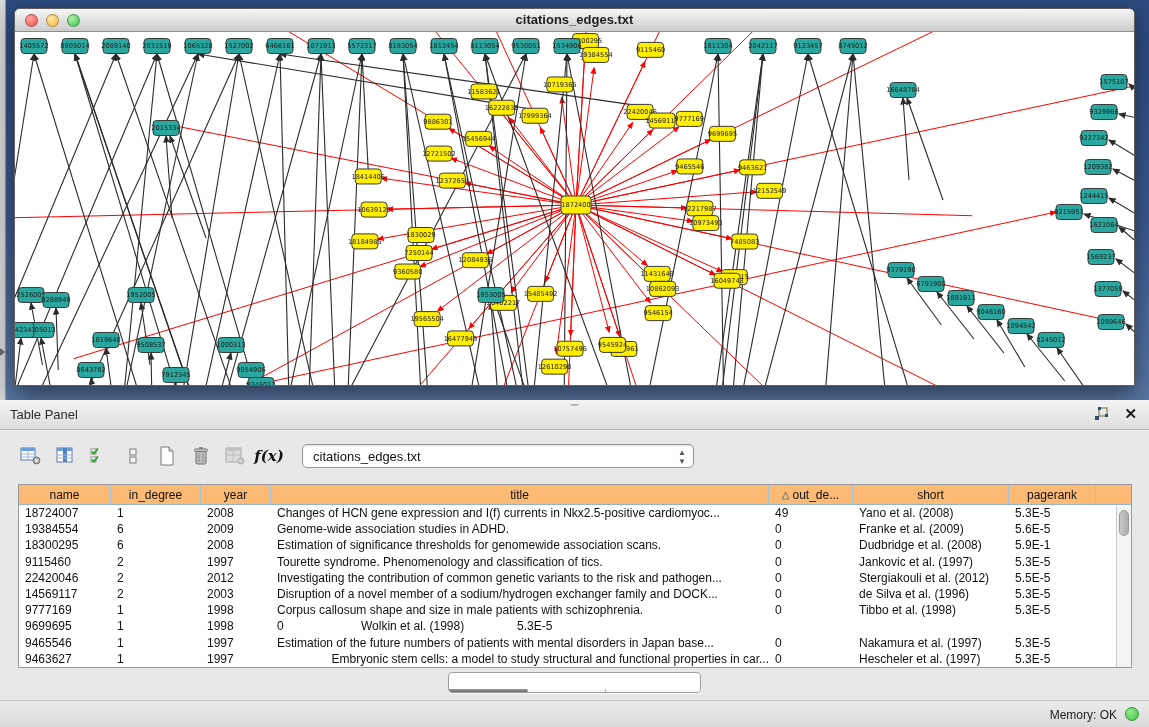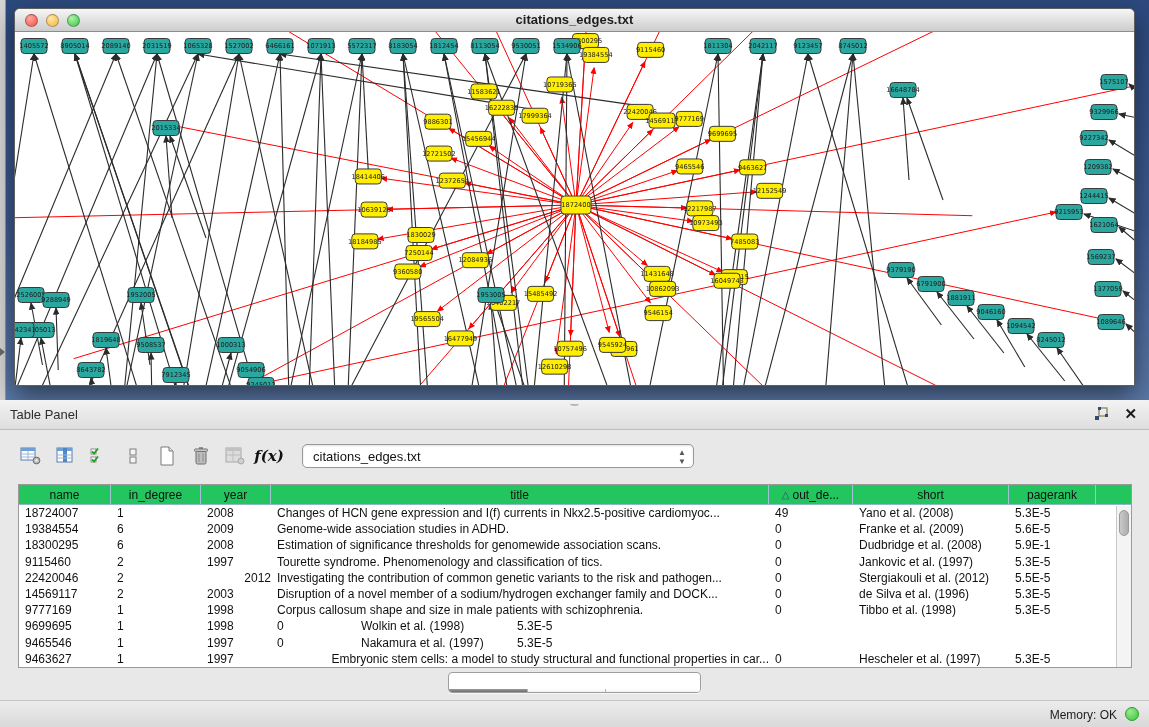--- a/index.html
+++ b/index.html
@@ -47,21 +47,21 @@
              font-weight:700; color:#111; }
   .selector { width:392px; height:24px; margin-left:14px; background:#fff;
               border:1px solid #989898; border-radius:5px; position:relative;
               display:flex; align-items:center; padding:0 20px 0 10px;
               font-size:13px; color:#111; box-shadow:inset 0 1px 2px rgba(0,0,0,.12); }
   .sel-arrows { position:absolute; right:7px; top:3px; display:flex; flex-direction:column;
                 align-items:center; line-height:9px; font-size:8px; color:#555; }
 
   .table-wrap { position:absolute; left:18px; top:84px; width:1114px; height:184px;
                 border:1px solid #9a9a9a; background:#fff; overflow:hidden; }
-  .thead { display:flex; height:20px; background:#22c55e; border-bottom:1px solid #8fb6c9; }
+  .thead { display:flex; height:20px; background:#fdba74; border-bottom:1px solid #8fb6c9; }
   .th { border-right:1px solid #9cc3d6; font-size:12px; color:#111;
         display:flex; align-items:center; justify-content:center; overflow:hidden; white-space:nowrap; }
   .th .sort { font-size:10px; margin-right:3px; color:#27536b; }
   .tr { display:flex; height:16.2px; }
   .td { font-size:12px; color:#111; line-height:16.2px; padding-left:6px;
         white-space:nowrap; overflow:hidden; }
   .vscroll { position:absolute; right:0; top:21px; width:15px; height:163px;
              background:#f4f4f4; border-left:1px solid #c9c9c9; }
   .vthumb { position:absolute; left:2px; top:4px; width:10px; height:26px;
             background:linear-gradient(90deg,#c9c9c9,#adadad); border-radius:6px;
@@ -772,21 +772,21 @@
             <div class="td" style="width: 90px;">2</div>
             <div class="td" style="width: 70px;">1997</div>
             <div class="td" style="width: 498px;">Tourette syndrome. Phenomenology and classification of tics.</div>
             <div class="td" style="width: 84px;">0</div>
             <div class="td" style="width: 156px;">Jankovic et al. (1997)</div>
             <div class="td" style="width: 87px;">5.3E-5</div>
           </div>
           <div class="tr">
             <div class="td" style="width: 92px;">22420046</div>
             <div class="td" style="width: 90px;">2</div>
-            <div class="td" style="width: 70px; text-align: right;">2012</div>
+            <div class="td" style="width: 70px;">2012</div>
             <div class="td" style="width: 498px;">Investigating the contribution of common genetic variants to the risk and pathogen...</div>
             <div class="td" style="width: 84px;">0</div>
             <div class="td" style="width: 156px;">Stergiakouli et al. (2012)</div>
             <div class="td" style="width: 87px;">5.5E-5</div>
           </div>
           <div class="tr">
             <div class="td" style="width: 92px;">14569117</div>
             <div class="td" style="width: 90px;">2</div>
             <div class="td" style="width: 70px;">2003</div>
             <div class="td" style="width: 498px;">Disruption of a novel member of a sodium/hydrogen exchanger family and DOCK...</div>
@@ -808,20 +808,21 @@
             <div class="td" style="width: 90px;">1</div>
             <div class="td" style="width: 70px;">1998</div>
             <div class="td" style="width: 84px;">0</div>
             <div class="td" style="width: 156px;">Wolkin et al. (1998)</div>
             <div class="td" style="width: 87px;">5.3E-5</div>
           </div>
           <div class="tr">
             <div class="td" style="width: 92px;">9465546</div>
             <div class="td" style="width: 90px;">1</div>
             <div class="td" style="width: 70px;">1997</div>
+            <div class="td" style="width: 498px;">Estimation of the future numbers of patients with mental disorders in Japan base...</div>
             <div class="td" style="width: 84px;">0</div>
             <div class="td" style="width: 156px;">Nakamura et al. (1997)</div>
             <div class="td" style="width: 87px;">5.3E-5</div>
           </div>
           <div class="tr">
             <div class="td" style="width: 92px;">9463627</div>
             <div class="td" style="width: 90px;">1</div>
             <div class="td" style="width: 70px;">1997</div>
             <div class="td" style="width: 498px; text-align: right;">Embryonic stem cells: a model to study structural and functional properties in car...</div>
             <div class="td" style="width: 84px;">0</div>

